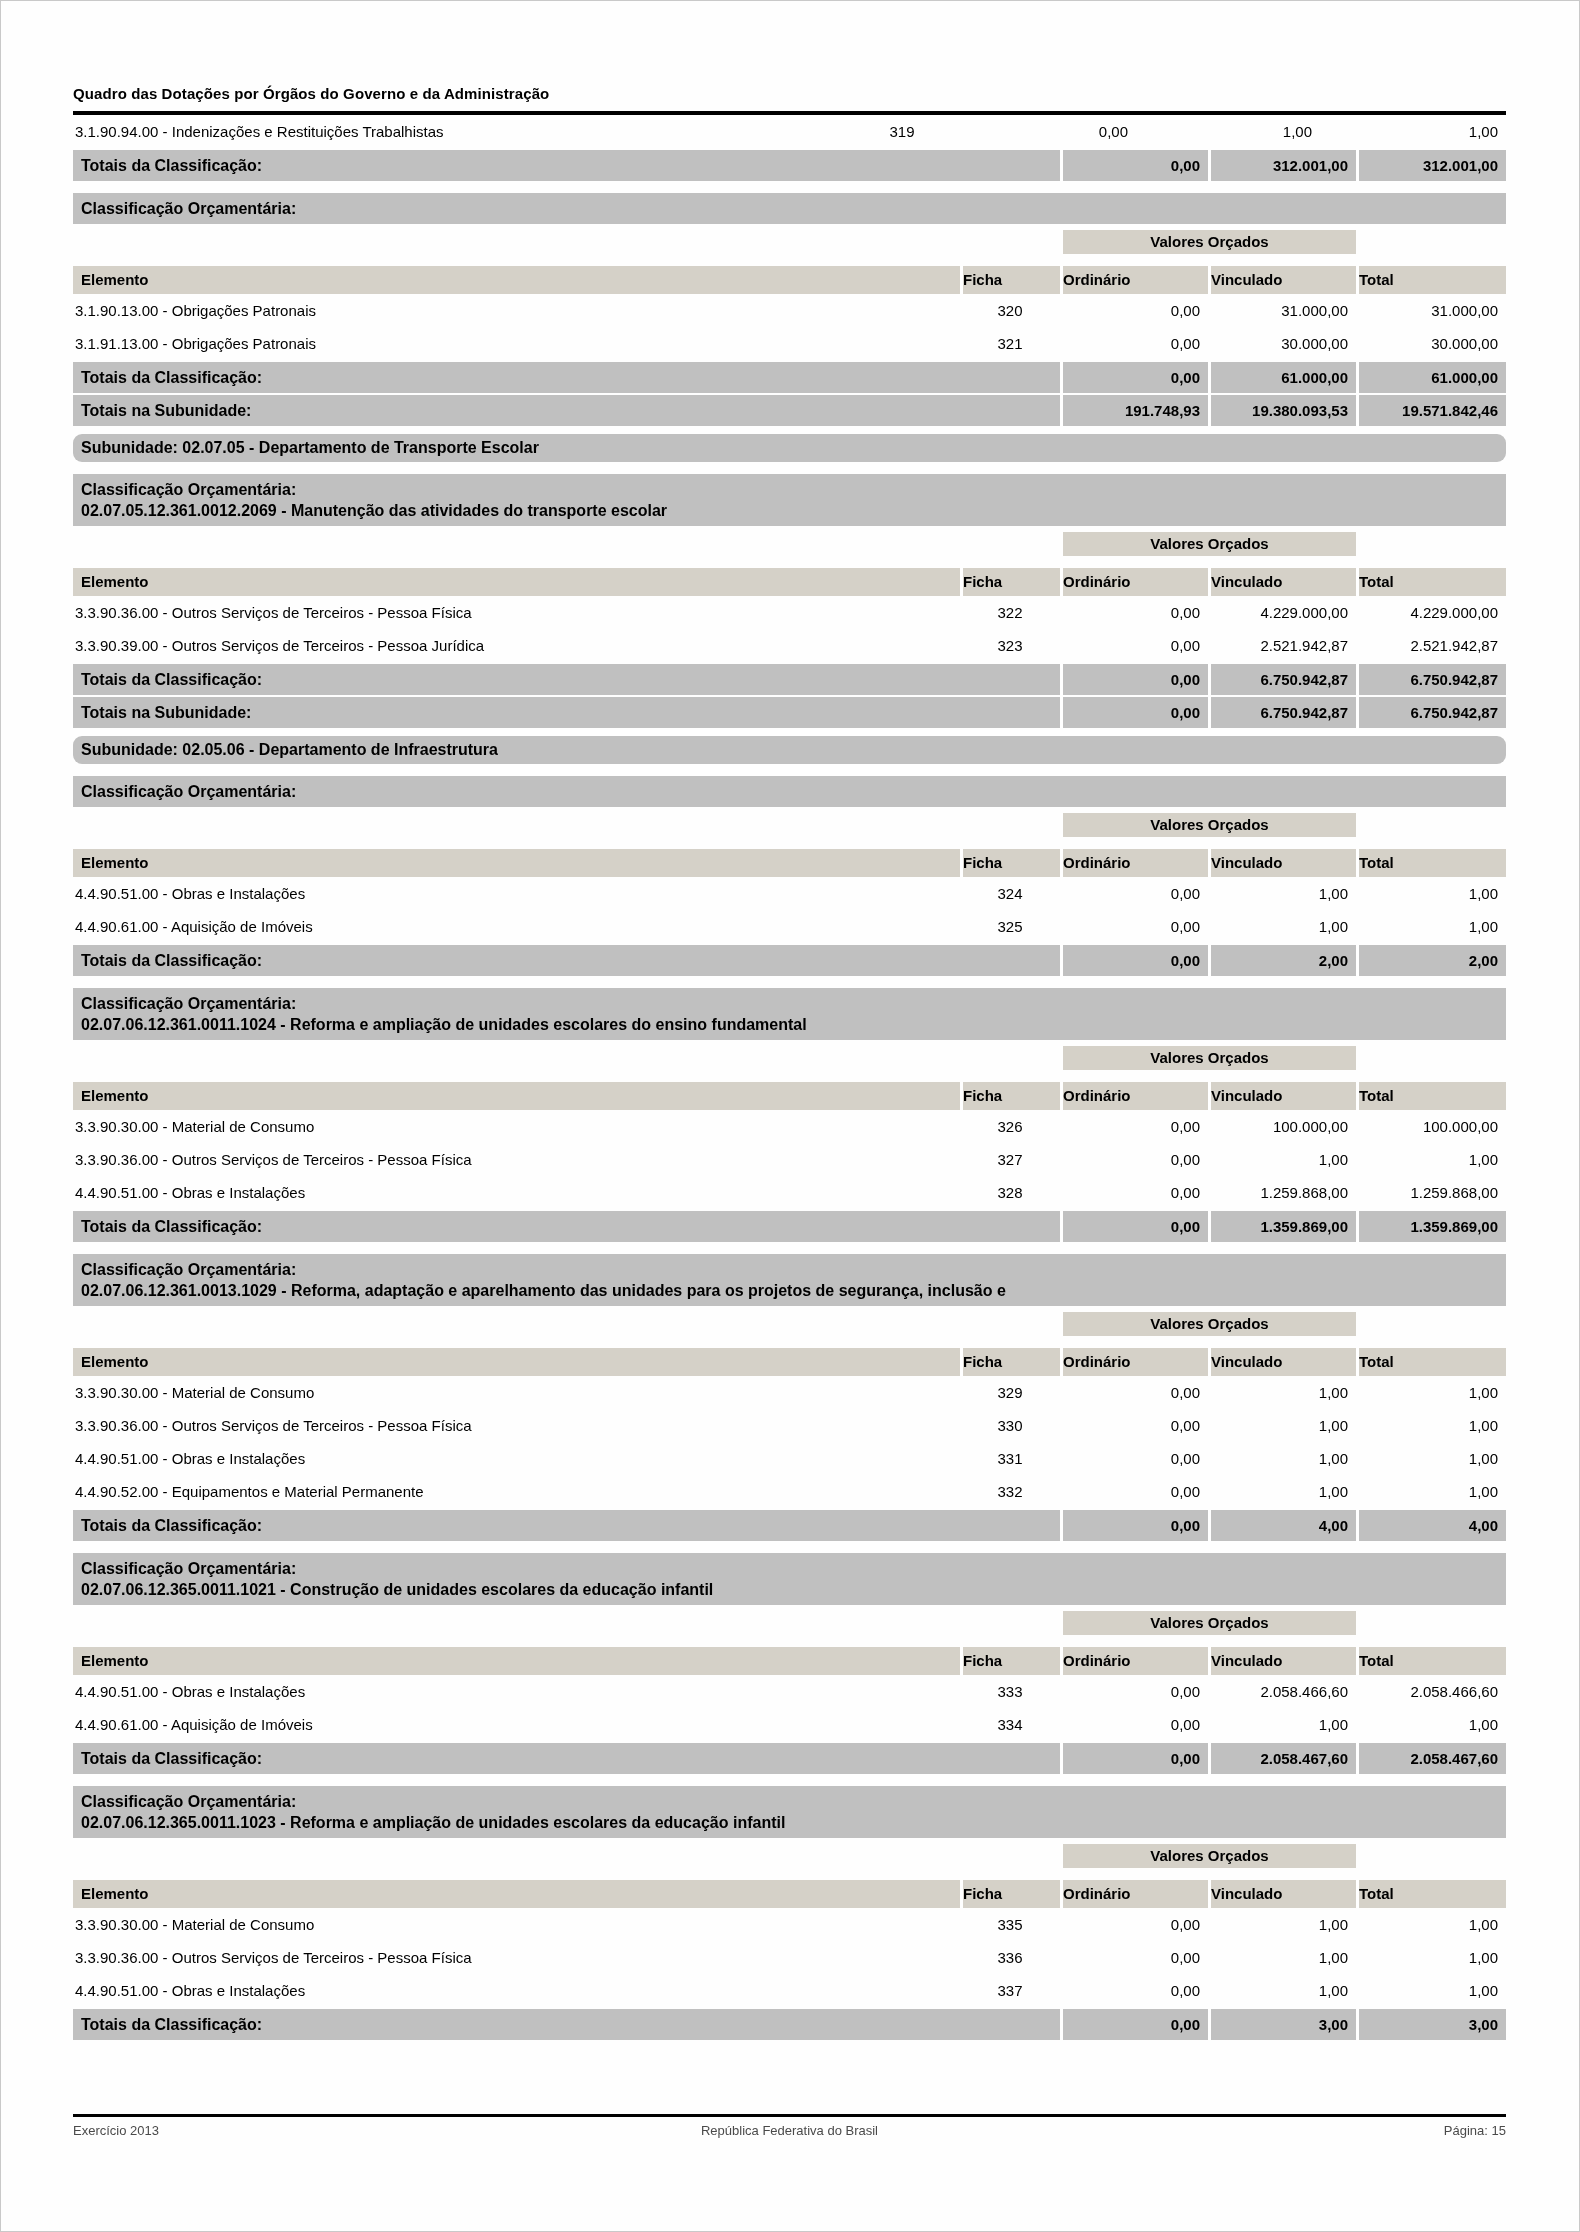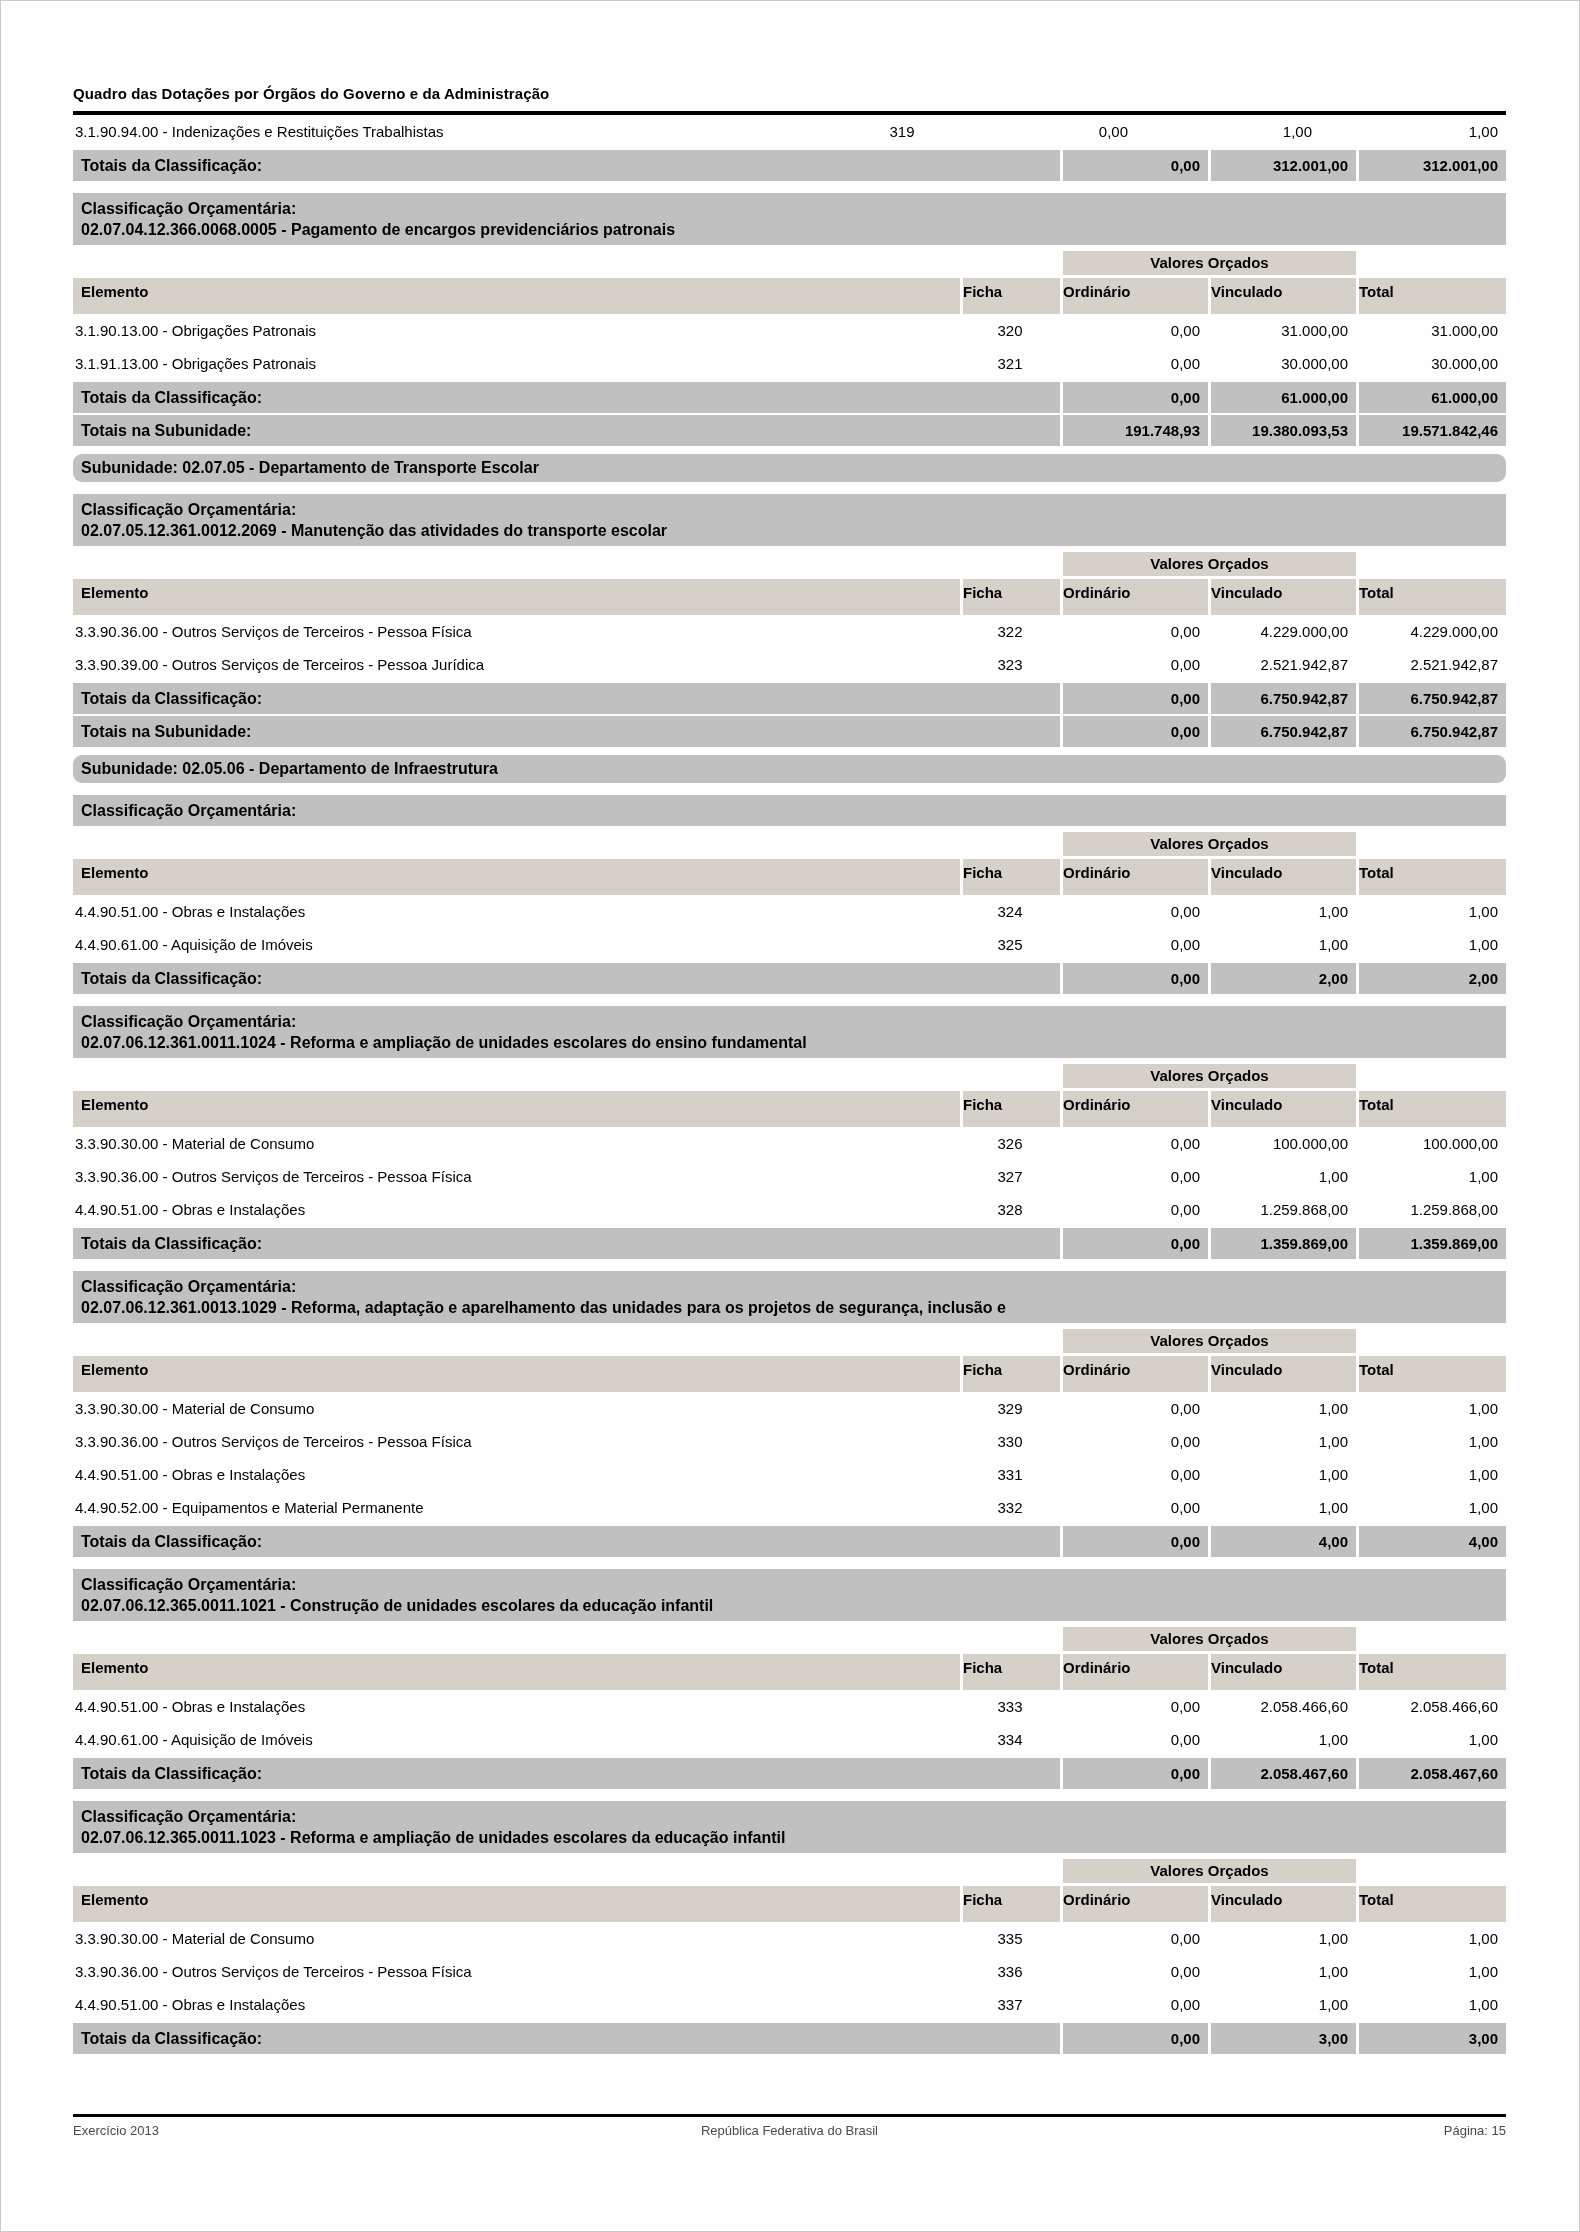--- a/index.html
+++ b/index.html
@@ -42,21 +42,21 @@
   
   .values-row { margin-top:6px; height:24px; }
   .values-band {
     grid-column:3/5;
     background:var(--header-beige, #d5d1c8);
     border-left:3px solid #fff;
     text-align:center; font-weight:bold; font-size:15px; line-height:24px;
   }
 
   
-  .header-row { margin-top:3px; height:36px; }
+  .header-row { margin-top:12px; height:28px; }
   .hcell {
     background:var(--header-beige, #d5d1c8);
     font-weight:bold; font-size:15px; line-height:28px;
     text-align:left; white-space:nowrap; overflow:hidden;
   }
   .hcell + .hcell { border-left:3px solid #fff; }
   .hcell.left { text-align:left; padding-left:8px; }
 
   
   .totals-row { height:31px; margin-top:2px; margin-bottom:2px; }
@@ -100,21 +100,20 @@
           <div class="cell num">1,00</div>
         </div>
         <div class="grid-row totals-row">
           <div class="t-label">Totais da Classificação:</div>
           <div class="t-val">0,00</div>
           <div class="t-val">312.001,00</div>
           <div class="t-val">312.001,00</div>
         </div>
         <div class="band class-band">
           <div class="class-line">Classificação Orçamentária:</div>
-          <div class="class-line">02.07.04.12.366.0068.0005 - Pagamento de encargos previdenciários patronais</div>
         </div>
         <div class="grid-row values-row">
           <div class="values-band">Valores Orçados</div>
         </div>
         <div class="grid-row header-row">
           <div class="hcell left">Elemento</div>
           <div class="hcell">Ficha</div>
           <div class="hcell">Ordinário</div>
           <div class="hcell">Vinculado</div>
           <div class="hcell">Total</div>

